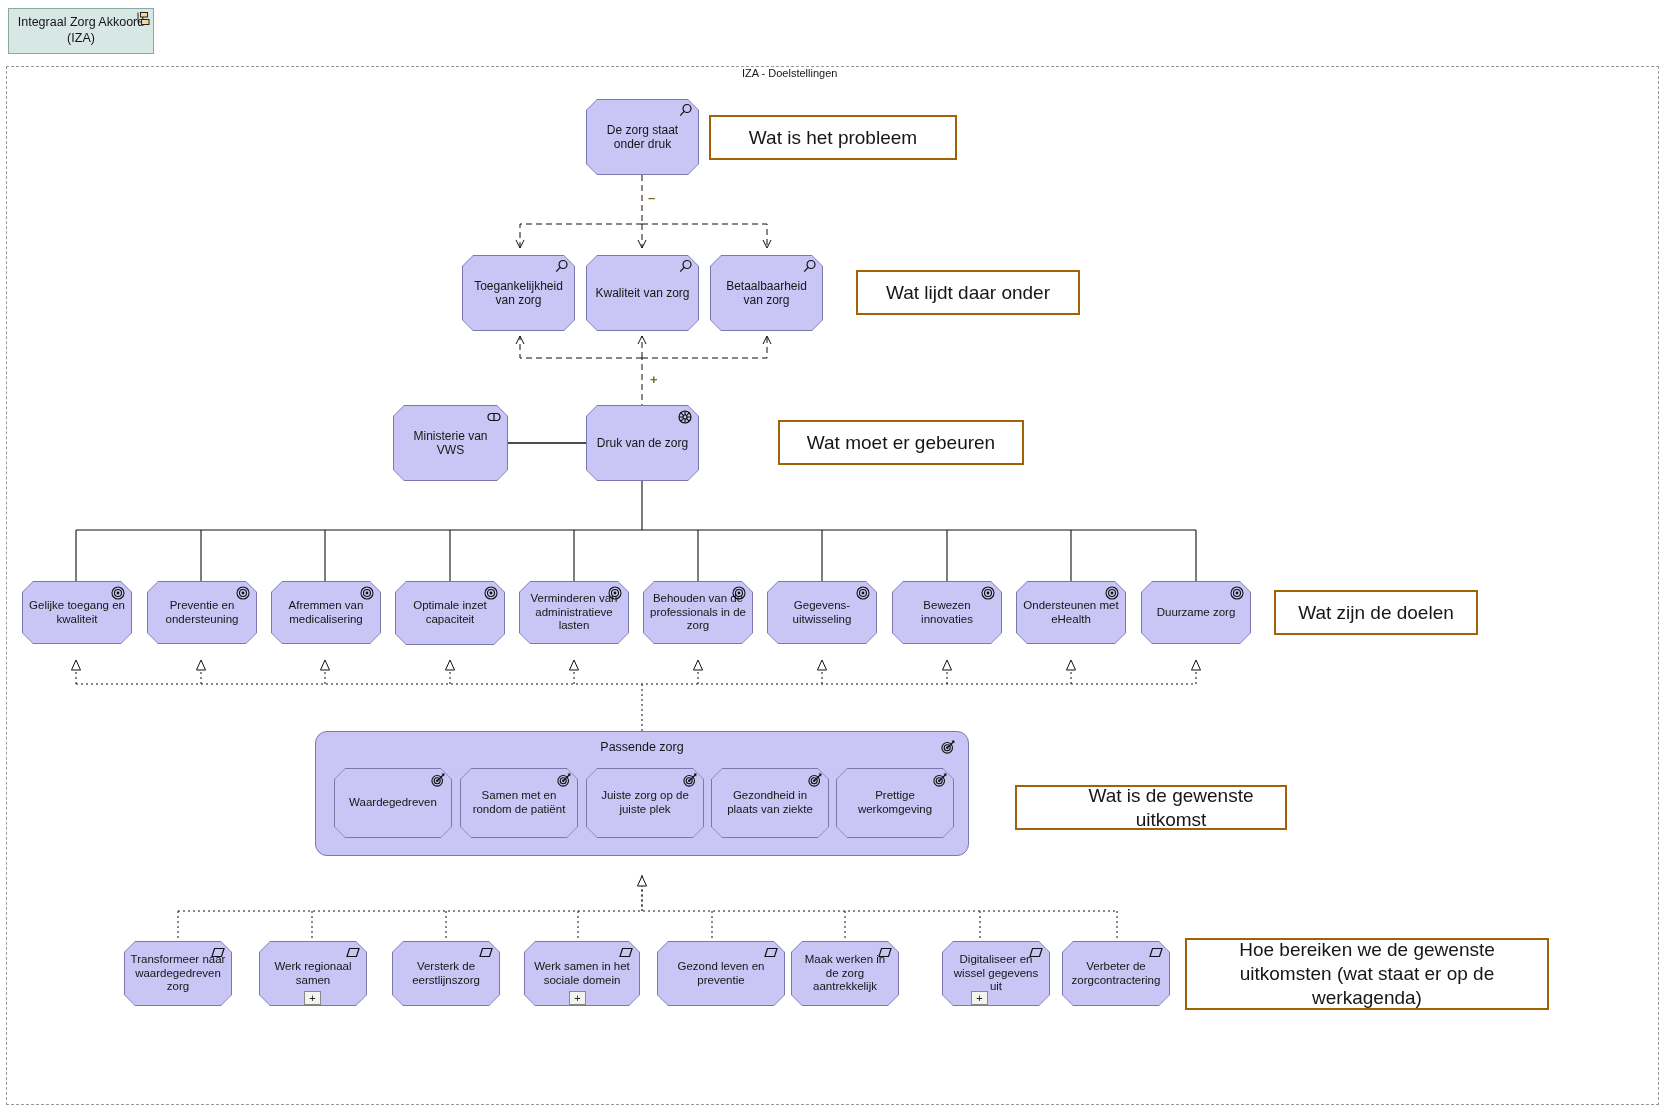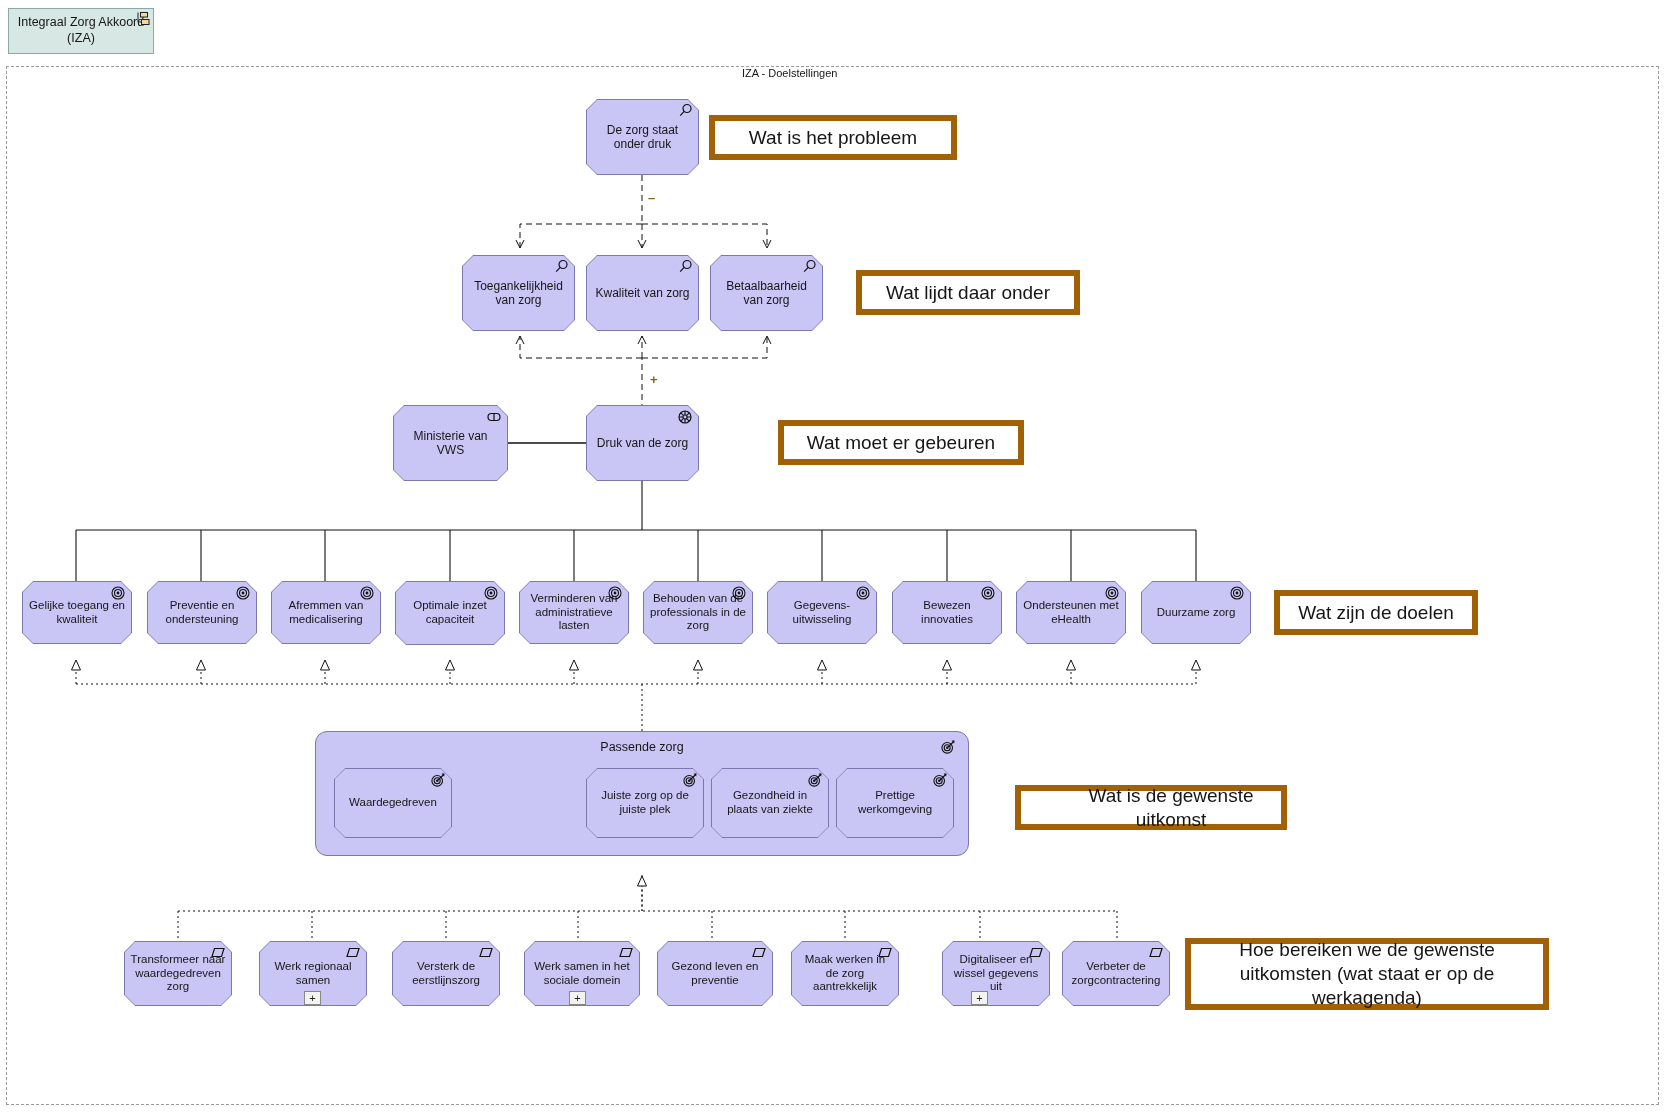--- a/index.html
+++ b/index.html
@@ -84,21 +84,21 @@
     height: 16px;
     line-height: 0;
   }
   .nicon svg { display: block; }
 
   
   .note {
     position: absolute;
     box-sizing: border-box;
     background: #ffffff;
-    border: 6px solid #a16207;
+    border: 2px solid #a16207;
     display: flex;
     align-items: center;
     justify-content: center;
     text-align: center;
     color: #161616;
     line-height: 1.25;
   }
 
   
   #group-frame {
@@ -445,56 +445,68 @@
     <span class="nicon">
       <svg width="16" height="16" viewBox="0 0 16 16">
         <circle cx="7.2" cy="8.8" r="5.3" fill="none" stroke="#111" stroke-width="1.1"></circle>
         <circle cx="7.2" cy="8.8" r="3" fill="none" stroke="#111" stroke-width="1.1"></circle>
         <circle cx="7.2" cy="8.8" r="1.2" fill="#111"></circle>
         <line x1="7.2" y1="8.8" x2="14" y2="2.2" stroke="#111" stroke-width="1.2"></line>
         <path d="M11.6,1.4 L14.4,1.6 L14.2,4.4 Z" fill="#111"></path>
       </svg>
     </span>
   </div>
-  <div class="node oct" style="left:586px; top:768px; width:118px; height:70px; font-size:11.5px;">
-    <span class="label">Juiste zorg op de juiste plek</span>
+  <div class="node oct" style="left:460px; top:768px; width:118px; height:70px; font-size:11.5px;">
+    <span class="label">Samen met en rondom de patiënt</span>
     <span class="nicon">
       <svg width="16" height="16" viewBox="0 0 16 16">
         <circle cx="7.2" cy="8.8" r="5.3" fill="none" stroke="#111" stroke-width="1.1"></circle>
         <circle cx="7.2" cy="8.8" r="3" fill="none" stroke="#111" stroke-width="1.1"></circle>
         <circle cx="7.2" cy="8.8" r="1.2" fill="#111"></circle>
         <line x1="7.2" y1="8.8" x2="14" y2="2.2" stroke="#111" stroke-width="1.2"></line>
         <path d="M11.6,1.4 L14.4,1.6 L14.2,4.4 Z" fill="#111"></path>
       </svg>
     </span>
   </div>
-  <div class="node oct" style="left:711px; top:768px; width:118px; height:70px; font-size:11.5px;">
-    <span class="label">Gezondheid in plaats van ziekte</span>
+  <div class="node oct" style="left:586px; top:768px; width:118px; height:70px; font-size:11.5px;">
+    <span class="label">Juiste zorg op de juiste plek</span>
     <span class="nicon">
       <svg width="16" height="16" viewBox="0 0 16 16">
         <circle cx="7.2" cy="8.8" r="5.3" fill="none" stroke="#111" stroke-width="1.1"></circle>
         <circle cx="7.2" cy="8.8" r="3" fill="none" stroke="#111" stroke-width="1.1"></circle>
         <circle cx="7.2" cy="8.8" r="1.2" fill="#111"></circle>
         <line x1="7.2" y1="8.8" x2="14" y2="2.2" stroke="#111" stroke-width="1.2"></line>
         <path d="M11.6,1.4 L14.4,1.6 L14.2,4.4 Z" fill="#111"></path>
       </svg>
     </span>
   </div>
-  <div class="node oct" style="left:836px; top:768px; width:118px; height:70px; font-size:11.5px;">
-    <span class="label">Prettige werkomgeving</span>
+  <div class="node oct" style="left:711px; top:768px; width:118px; height:70px; font-size:11.5px;">
+    <span class="label">Gezondheid in plaats van ziekte</span>
     <span class="nicon">
       <svg width="16" height="16" viewBox="0 0 16 16">
         <circle cx="7.2" cy="8.8" r="5.3" fill="none" stroke="#111" stroke-width="1.1"></circle>
         <circle cx="7.2" cy="8.8" r="3" fill="none" stroke="#111" stroke-width="1.1"></circle>
         <circle cx="7.2" cy="8.8" r="1.2" fill="#111"></circle>
         <line x1="7.2" y1="8.8" x2="14" y2="2.2" stroke="#111" stroke-width="1.2"></line>
         <path d="M11.6,1.4 L14.4,1.6 L14.2,4.4 Z" fill="#111"></path>
       </svg>
     </span>
   </div>
+  <div class="node oct" style="left:836px; top:768px; width:118px; height:70px; font-size:11.5px;">
+    <span class="label">Prettige werkomgeving</span>
+    <span class="nicon">
+      <svg width="16" height="16" viewBox="0 0 16 16">
+        <circle cx="7.2" cy="8.8" r="5.3" fill="none" stroke="#111" stroke-width="1.1"></circle>
+        <circle cx="7.2" cy="8.8" r="3" fill="none" stroke="#111" stroke-width="1.1"></circle>
+        <circle cx="7.2" cy="8.8" r="1.2" fill="#111"></circle>
+        <line x1="7.2" y1="8.8" x2="14" y2="2.2" stroke="#111" stroke-width="1.2"></line>
+        <path d="M11.6,1.4 L14.4,1.6 L14.2,4.4 Z" fill="#111"></path>
+      </svg>
+    </span>
+  </div>
 
   <div class="node oct" style="left:124px; top:941px; width:108px; height:65px; font-size:11.5px;">
     <span class="label">Transformeer naar waardegedreven zorg</span>
     <span class="nicon">
       <svg width="16" height="16" viewBox="0 0 16 16">
         <path d="M4.5,3.5 L14,3.5 L11.5,11.5 L2,11.5 Z" fill="none" stroke="#111" stroke-width="1.2"></path>
       </svg>
     </span>
   </div>
 
@@ -520,21 +532,21 @@
   <div class="node oct" style="left:524px; top:941px; width:116px; height:65px; font-size:11.5px;">
     <span class="label">Werk samen in het sociale domein</span>
     <span class="nicon">
       <svg width="16" height="16" viewBox="0 0 16 16">
         <path d="M4.5,3.5 L14,3.5 L11.5,11.5 L2,11.5 Z" fill="none" stroke="#111" stroke-width="1.2"></path>
       </svg>
     </span>
   </div>
   <div class="plus" style="left:569px; top:991px;">+</div>
 
-  <div class="node oct" style="left:657px; top:941px; width:116px; height:65px; font-size:11.5px;">
+  <div class="node oct" style="left:657px; top:941px; width:128px; height:65px; font-size:11.5px;">
     <span class="label">Gezond leven en preventie</span>
     <span class="nicon">
       <svg width="16" height="16" viewBox="0 0 16 16">
         <path d="M4.5,3.5 L14,3.5 L11.5,11.5 L2,11.5 Z" fill="none" stroke="#111" stroke-width="1.2"></path>
       </svg>
     </span>
   </div>
 
   <div class="node oct" style="left:791px; top:941px; width:108px; height:65px; font-size:11.5px;">
     <span class="label">Maak werken in de zorg aantrekkelijk</span>

